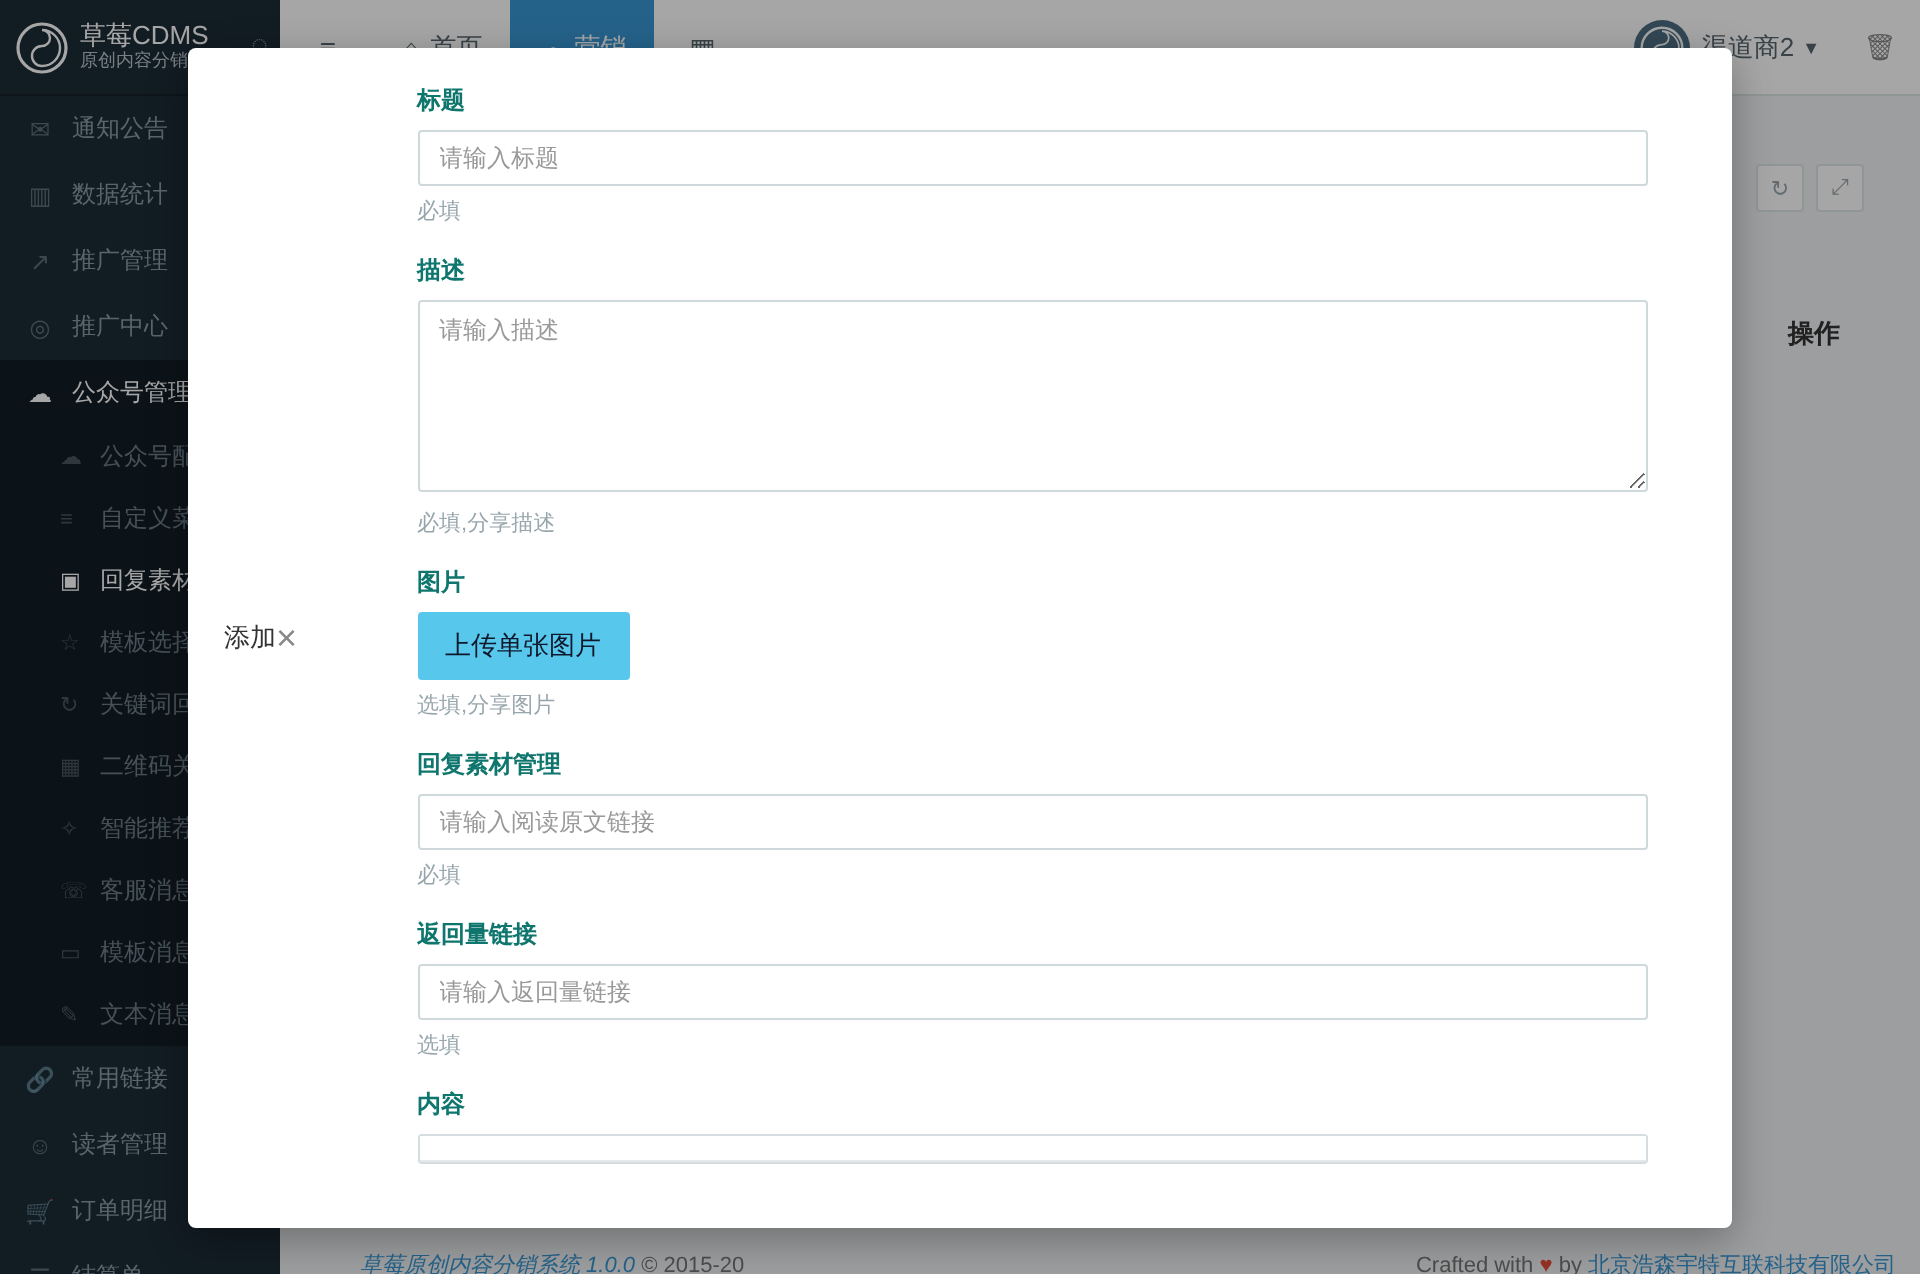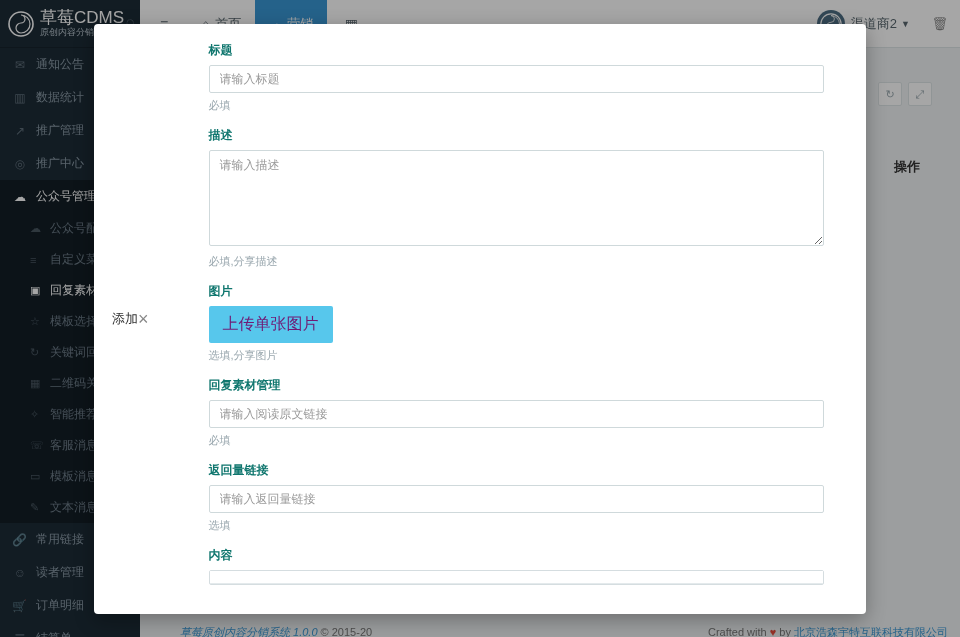--- a/index.html
+++ b/index.html
@@ -3,21 +3,21 @@
 <meta charset="utf-8">
 <style>
 * { box-sizing: border-box; margin: 0; padding: 0; }
 body { font-family: "Helvetica Neue", Arial, sans-serif; font-size: 13px; color: #333; background: #f0f3f4; overflow: hidden; width: 960px; height: 637px; position: relative; }
 
 
 .sidebar { position: absolute; left: 0; top: 0; width: 140px; height: 637px; background: #1c2b36; color: #8a9aa6; overflow: hidden; }
 .logo-area { height: 48px; display: flex; align-items: center; padding: 0 8px; color: #fff; font-size: 12px; border-bottom: 1px solid rgba(0,0,0,0.2); }
 .logo-icon svg { display: block; }
 .logo-text { margin-left: 6px; line-height: 1.1; }
-.logo-text .t1 { font-size: 17px; font-weight: 500; color: #fff; }
+.logo-text .t1 { font-size: 13px; font-weight: 500; color: #fff; }
 .logo-text .t2 { font-size: 9px; color: #b7c3cc; }
 .theme-btn { position: absolute; right: 6px; top: 14px; color: #8a9aa6; font-size: 14px; }
 
 .nav { list-style: none; }
 .nav > li { padding: 8px 12px; display: flex; align-items: center; font-size: 12px; color: #8a9aa6; cursor: pointer; }
 .nav > li.active { color: #fff; background: #131e26; }
 .nav > li .nicon { width: 16px; display: inline-block; margin-right: 8px; text-align: center; opacity: 0.6; }
 .nav > li.active .nicon { opacity: 1; }
 .subnav { list-style: none; background: #131e26; }
 .subnav > li { padding: 7px 12px 7px 30px; display: flex; align-items: center; font-size: 12px; color: #6d7c88; cursor: pointer; }
@@ -56,21 +56,21 @@
 .modal-scroll { position: absolute; inset: 0; padding: 18px 42px 18px 42px; overflow-y: auto; }
 .modal-scroll::-webkit-scrollbar { width: 8px; }
 .modal-scroll::-webkit-scrollbar-thumb { background: #c5c5c5; border-radius: 4px; }
 
 .form-group { margin-bottom: 14px; }
 .flabel { font-size: 12px; color: #0f766e; font-weight: bold; display: block; margin-bottom: 6px; }
 .finput { width: 100%; border: 1px solid #cfd9db; border-radius: 2px; padding: 6px 10px; font-size: 12px; color: #555; font-family: inherit; }
 .finput::placeholder { color: #999; }
 textarea.finput { height: 96px; resize: vertical; }
 .fhelp { font-size: 11px; color: #98a6ad; margin-top: 5px; display: block; }
-.upload-btn { background: #57c7ec; color: #701a75; border: none; border-radius: 2px; padding: 8px 14px; font-size: 16px; cursor: pointer; }
+.upload-btn { background: #57c7ec; color: #0f172a; border: none; border-radius: 2px; padding: 8px 14px; font-size: 13px; cursor: pointer; }
 
 
 .editor { border: 1px solid #d5dde0; border-radius: 2px; }
 .editor-toolbar { border-bottom: 1px solid #e4eaec; padding: 6px 8px; display: flex; align-items: center; gap: 6px; flex-wrap: wrap; background: #fff; }
 
 svg { display: block; }
 </style>
 </head>
 <body>
 

